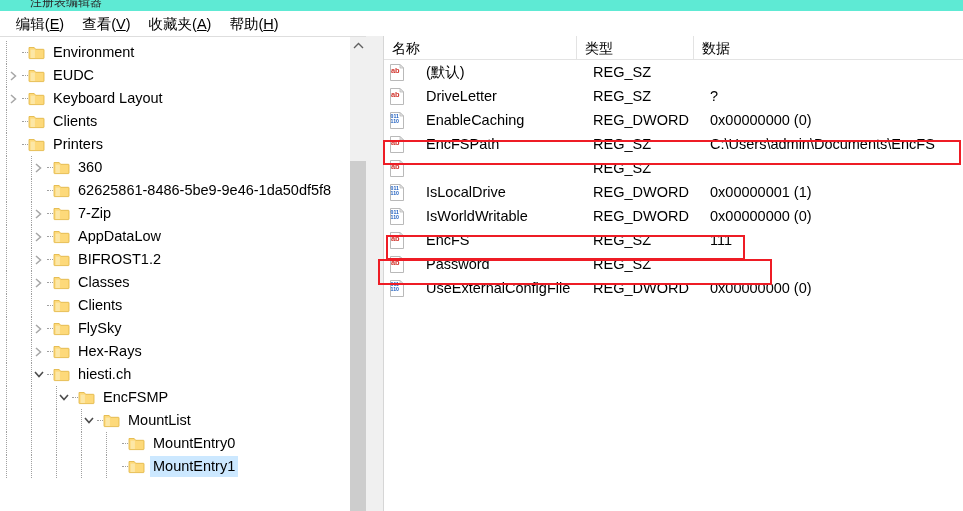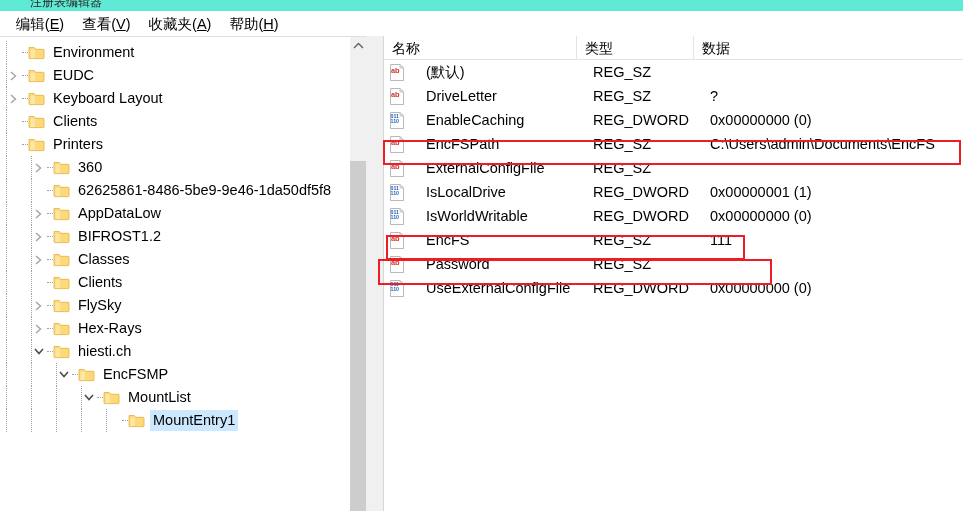--- a/index.html
+++ b/index.html
@@ -362,20 +362,39 @@
               <path d="M2 1 L6.5 5 L2 9" fill="none" stroke="#a6a6a6" stroke-width="1.5"></path>
             </svg>
           </div>
           <div class="dashline"></div>
           <div class="folder">
             <svg width="17" height="15" viewBox="0 0 17 15">
               <path d="M1 2.5 h5.2 l1.5 1.8 H15.4 a0.6 0.6 0 0 1 0.6 0.6 V13 a0.6 0.6 0 0 1 -0.6 0.6 H1.6 A0.6 0.6 0 0 1 1 13 Z" fill="#fdd97a" stroke="#e0b23c" stroke-width="0.8"></path>
               <path d="M2.6 4.6 h4.3 V13 H2.6 Z" fill="#fbe9ae" opacity="0.85"></path>
             </svg>
           </div>
+          <span class="tree-label">7-Zip</span>
+        </div>
+        <div class="tree-row">
+          <div style="flex: 0 0 31px; height: 23px; position: relative;">
+            <div class="vline" style="left: 6px;"></div>
+            <div class="vline" style="left: 31px;"></div>
+          </div>
+          <div class="twisty">
+            <svg width="9" height="10" viewBox="0 0 9 10">
+              <path d="M2 1 L6.5 5 L2 9" fill="none" stroke="#a6a6a6" stroke-width="1.5"></path>
+            </svg>
+          </div>
+          <div class="dashline"></div>
+          <div class="folder">
+            <svg width="17" height="15" viewBox="0 0 17 15">
+              <path d="M1 2.5 h5.2 l1.5 1.8 H15.4 a0.6 0.6 0 0 1 0.6 0.6 V13 a0.6 0.6 0 0 1 -0.6 0.6 H1.6 A0.6 0.6 0 0 1 1 13 Z" fill="#fdd97a" stroke="#e0b23c" stroke-width="0.8"></path>
+              <path d="M2.6 4.6 h4.3 V13 H2.6 Z" fill="#fbe9ae" opacity="0.85"></path>
+            </svg>
+          </div>
           <span class="tree-label">AppDataLow</span>
         </div>
         <div class="tree-row">
           <div style="flex: 0 0 31px; height: 23px; position: relative;">
             <div class="vline" style="left: 6px;"></div>
             <div class="vline" style="left: 31px;"></div>
           </div>
           <div class="twisty">
             <svg width="9" height="10" viewBox="0 0 9 10">
               <path d="M2 1 L6.5 5 L2 9" fill="none" stroke="#a6a6a6" stroke-width="1.5"></path>
@@ -514,20 +533,38 @@
             </svg>
           </div>
           <div class="dashline"></div>
           <div class="folder">
             <svg width="17" height="15" viewBox="0 0 17 15">
               <path d="M1 2.5 h5.2 l1.5 1.8 H15.4 a0.6 0.6 0 0 1 0.6 0.6 V13 a0.6 0.6 0 0 1 -0.6 0.6 H1.6 A0.6 0.6 0 0 1 1 13 Z" fill="#fdd97a" stroke="#e0b23c" stroke-width="0.8"></path>
               <path d="M2.6 4.6 h4.3 V13 H2.6 Z" fill="#fbe9ae" opacity="0.85"></path>
             </svg>
           </div>
           <span class="tree-label">MountList</span>
+        </div>
+        <div class="tree-row">
+          <div style="flex: 0 0 106px; height: 23px; position: relative;">
+            <div class="vline" style="left: 6px;"></div>
+            <div class="vline" style="left: 31px;"></div>
+            <div class="vline" style="left: 56px;"></div>
+            <div class="vline" style="left: 81px;"></div>
+            <div class="vline" style="left: 106px;"></div>
+          </div>
+          <div class="twisty"></div>
+          <div class="dashline"></div>
+          <div class="folder">
+            <svg width="17" height="15" viewBox="0 0 17 15">
+              <path d="M1 2.5 h5.2 l1.5 1.8 H15.4 a0.6 0.6 0 0 1 0.6 0.6 V13 a0.6 0.6 0 0 1 -0.6 0.6 H1.6 A0.6 0.6 0 0 1 1 13 Z" fill="#fdd97a" stroke="#e0b23c" stroke-width="0.8"></path>
+              <path d="M2.6 4.6 h4.3 V13 H2.6 Z" fill="#fbe9ae" opacity="0.85"></path>
+            </svg>
+          </div>
+          <span class="tree-label">MountEntry0</span>
         </div>
         <div class="tree-row selected">
           <div style="flex: 0 0 106px; height: 23px; position: relative;">
             <div class="vline" style="left: 6px;"></div>
             <div class="vline" style="left: 31px;"></div>
             <div class="vline" style="left: 56px;"></div>
             <div class="vline" style="left: 81px;"></div>
             <div class="vline" style="left: 106px;"></div>
           </div>
           <div class="twisty"></div>
@@ -600,21 +637,20 @@
           <div class="cell name">EncFSPath</div>
           <div class="cell type">REG_SZ</div>
           <div class="cell data">C:\Users\admin\Documents\EncFS</div>
         </div>
         <div class="lrow">
           <div class="regicon"><svg width="16" height="17" viewBox="0 0 16 17">
               <path d="M1.5 0.5 H11 L14.5 4 V16.5 H1.5 Z" fill="#ffffff" stroke="#b9b9b9" stroke-width="1"></path>
               <path d="M11 0.5 L14.5 4 H11 Z" fill="#e8e8e8" stroke="#b9b9b9" stroke-width="0.8"></path>
               <text x="2" y="8.6" font-family="Liberation Sans, sans-serif" font-size="7.4" font-weight="bold" fill="#d0342c">ab</text>
             </svg></div>
-          <div class="cell name">ExternalConfigFile</div>
           <div class="cell type">REG_SZ</div>
           <div class="cell data"></div>
         </div>
         <div class="lrow">
           <div class="regicon"><svg width="16" height="17" viewBox="0 0 16 17">
               <path d="M1.5 0.5 H11 L14.5 4 V16.5 H1.5 Z" fill="#ffffff" stroke="#b9b9b9" stroke-width="1"></path>
               <path d="M11 0.5 L14.5 4 H11 Z" fill="#e8e8e8" stroke="#b9b9b9" stroke-width="0.8"></path>
               <text x="1.6" y="6.4" font-family="Liberation Sans, sans-serif" font-size="5.2" font-weight="bold" fill="#1f5fbf">011</text>
               <text x="1.6" y="11.4" font-family="Liberation Sans, sans-serif" font-size="5.2" font-weight="bold" fill="#1f5fbf">110</text>
             </svg></div>

